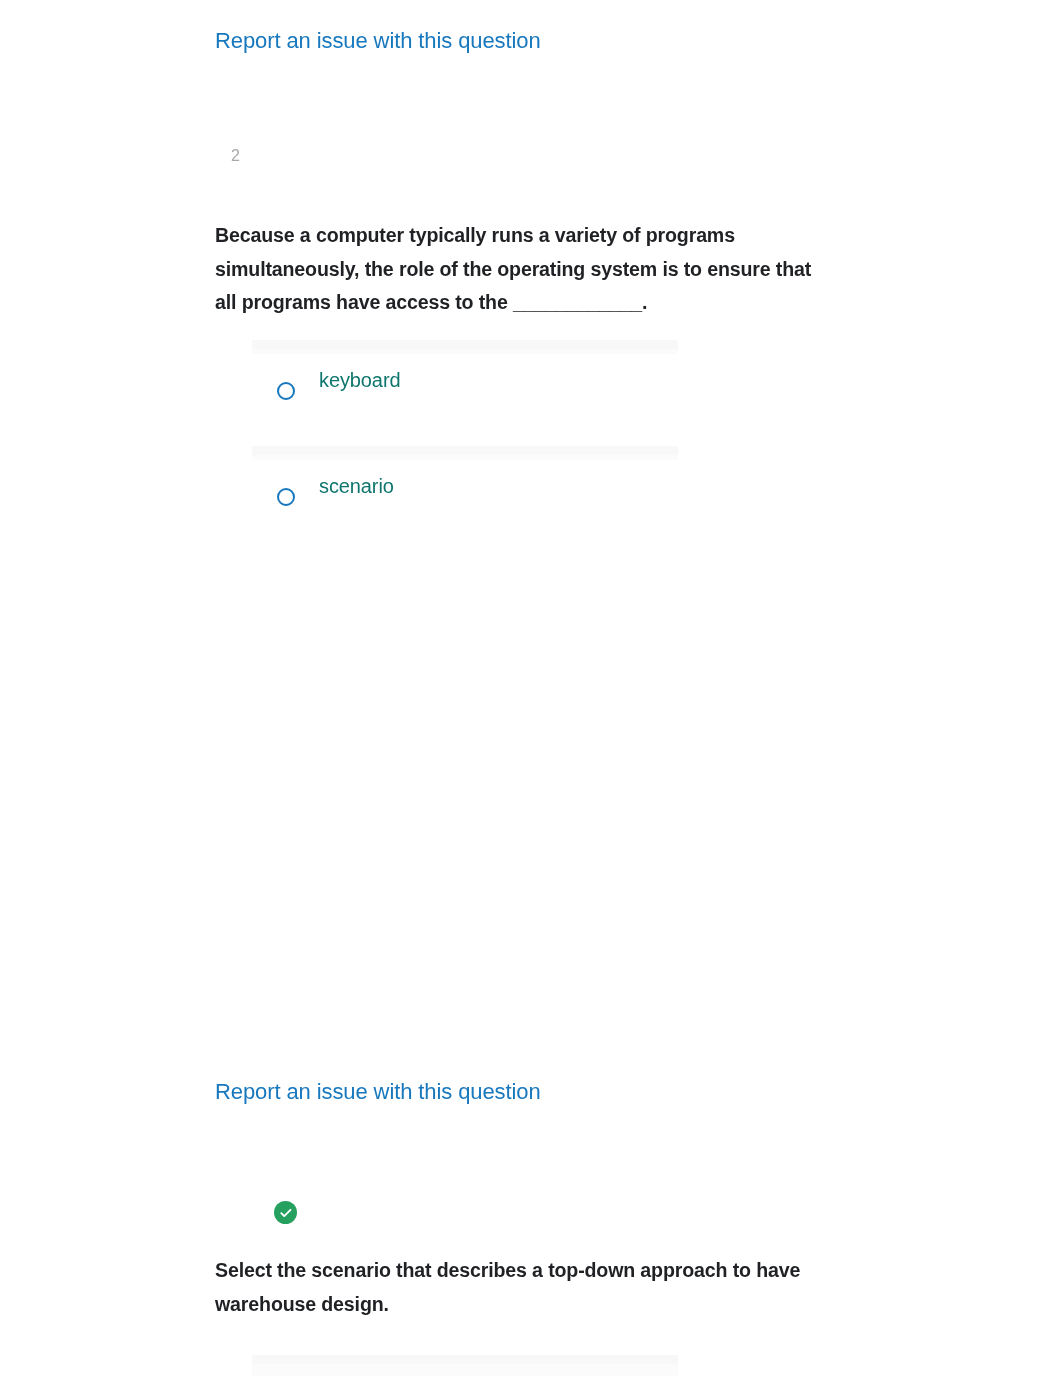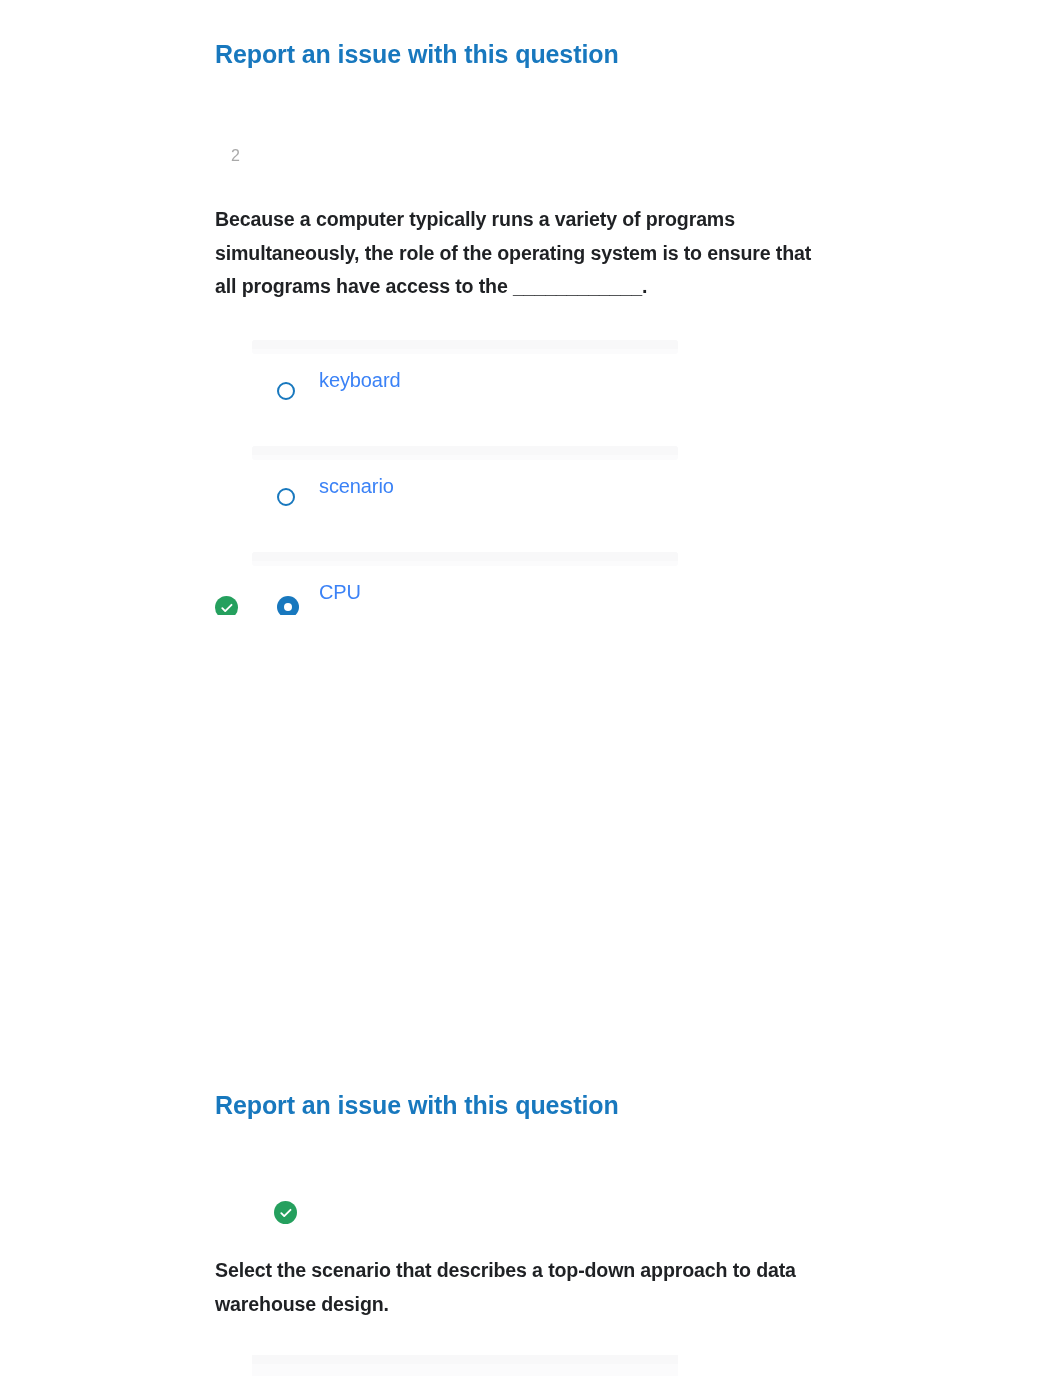--- a/index.html
+++ b/index.html
@@ -19,28 +19,27 @@
 
   .page {
     position: absolute;
     inset: 0;
   }
 
   
   .report-link {
     position: absolute;
     left: 215px;
-    font-size: 25px;
-    font-weight: bold;
+    font-size: 22px;
+    font-weight: normal;
     letter-spacing: -0.1px;
     color: #1878be;
     text-decoration: none;
     white-space: nowrap;
     cursor: pointer;
-    margin-top: 12px;
   }
   .report-link-1 { top: 28px; }
   .report-link-2 { top: 1079px; }
 
   
   .q-number {
     position: absolute;
     left: 231px;
     top: 147px;
     font-size: 16px;
@@ -51,21 +50,21 @@
   .q-text {
     position: absolute;
     left: 215px;
     font-size: 19.6px;
     font-weight: bold;
     line-height: 33.6px;
     color: #1f2124;
     letter-spacing: -0.15px;
   }
   .q-text-1 {
-    top: 203px;
+    top: 219px;
     width: 610px;
   }
   .q-text-2 {
     top: 1254px;
     width: 640px;
   }
 
   
   .options {
     position: absolute;
@@ -109,21 +108,21 @@
     box-sizing: border-box;
     background: #ffffff;
     cursor: pointer;
   }
 
   .option-label {
     position: absolute;
     left: 319px;
     top: 26px;
     font-size: 20px;
-    color: #3b82f6;
+    color: #0f766e;
     letter-spacing: -0.1px;
     line-height: 28px;
   }
 
   
   .option-row-clipped {
     height: 106px;
   }
   .clip-wrap {
     position: absolute;
@@ -220,42 +219,28 @@
       <div class="option-label">keyboard</div>
     </div>
 
     <div class="option-row">
       <div class="option-band"></div>
       <div class="radio"></div>
       <div class="option-label">scenario</div>
     </div>
 
 
-    <div class="option-row option-row-clipped">
-      <div class="option-band"></div>
-
-      <div class="clip-wrap">
-        <div class="correct-badge correct-badge-inline">
-          <svg width="13" height="13" viewBox="0 0 13 13" aria-hidden="true">
-            <path d="M1.8 6.7 L4.7 9.6 L11.0 3.3" fill="none" stroke="#ffffff" stroke-width="1.9" stroke-linecap="round" stroke-linejoin="round"></path>
-          </svg>
-        </div>
-        <div class="radio-selected"></div>
-      </div>
-
-      <div class="option-label">CPU</div>
-    </div>
 
   </div>
 
   <a class="report-link report-link-2">Report an issue with this question</a>
 
   <div class="correct-badge correct-badge-standalone">
     <svg width="13" height="13" viewBox="0 0 13 13" aria-hidden="true">
       <path d="M1.8 6.7 L4.7 9.6 L11.0 3.3" fill="none" stroke="#ffffff" stroke-width="1.9" stroke-linecap="round" stroke-linejoin="round"></path>
     </svg>
   </div>
 
-  <div class="q-text q-text-2">Select the scenario that describes a top-down approach to data warehouse design.</div>
+  <div class="q-text q-text-2">Select the scenario that describes a top-down approach to have warehouse design.</div>
 
   <div class="bottom-band"></div>
 
 </div>
 
 </body></html>

